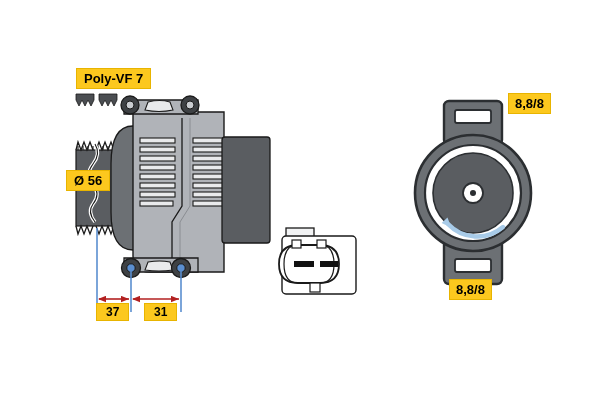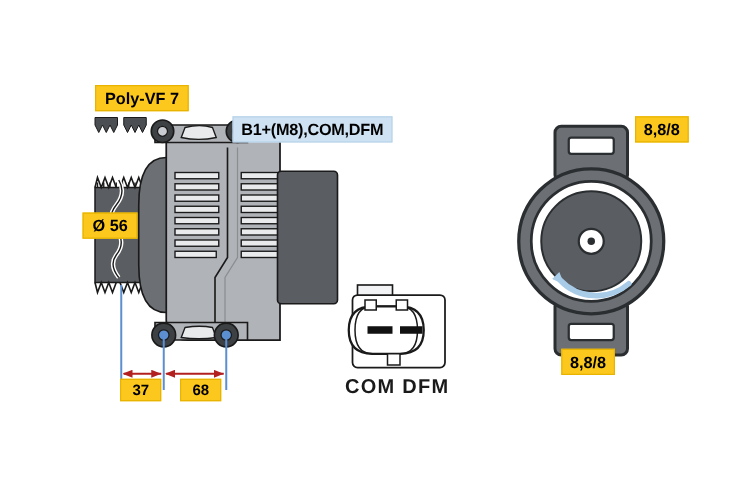--- a/index.html
+++ b/index.html
@@ -168,25 +168,23 @@
       <circle cx="473" cy="193" r="3" fill="#2b2e31"></circle>
 
       <path d="M503,227 a40,40 0 0 1 -55,-3" fill="none" stroke="#a8cbe8" stroke-width="4.4" stroke-linecap="round" marker-end="url(#rotArr)"></path>
     </g>
   </svg>
 
   <div class="lbl lbl-yellow" id="lbl-polyvf">Poly-VF 7</div>
 
   <div class="lbl lbl-yellow" id="lbl-d56">Ø 56</div>
 
-  <div class="lbl lbl-blue" id="lbl-b1">B1+(M8),COM,DFM</div>
 
   <div class="lbl lbl-yellow" id="lbl-42">37</div>
 
-  <div class="lbl lbl-yellow" id="lbl-56">68</div>
+  <div class="lbl lbl-yellow" id="lbl-56">31</div>
 
   <div class="lbl lbl-yellow" id="lbl-tr">8,8/8</div>
 
   <div class="lbl lbl-yellow" id="lbl-br">8,8/8</div>
 
-  <div class="lbl" id="lbl-comdfm">COM  DFM</div>
 
 </div>
 
 </body></html>

